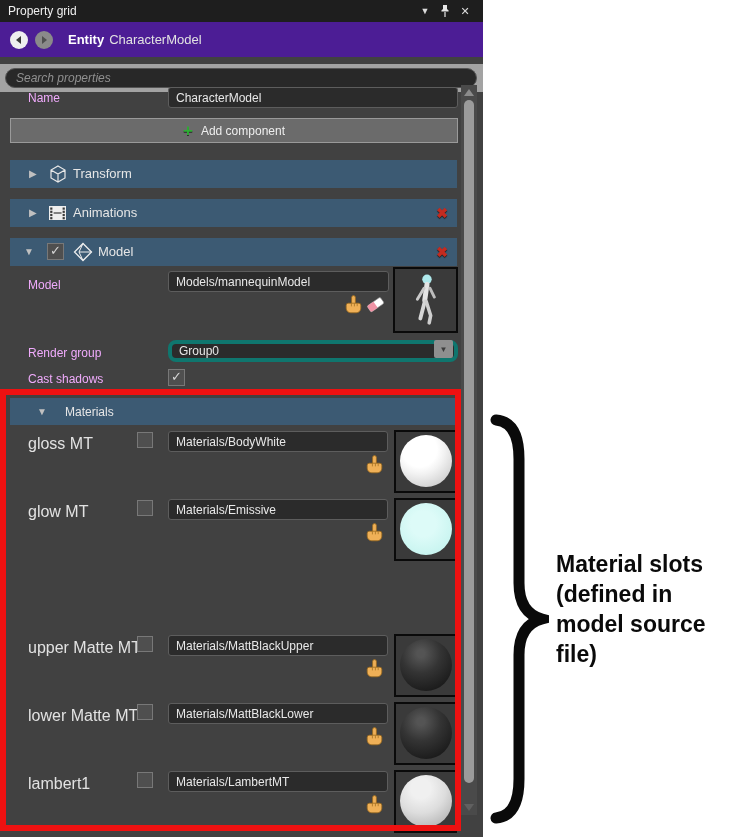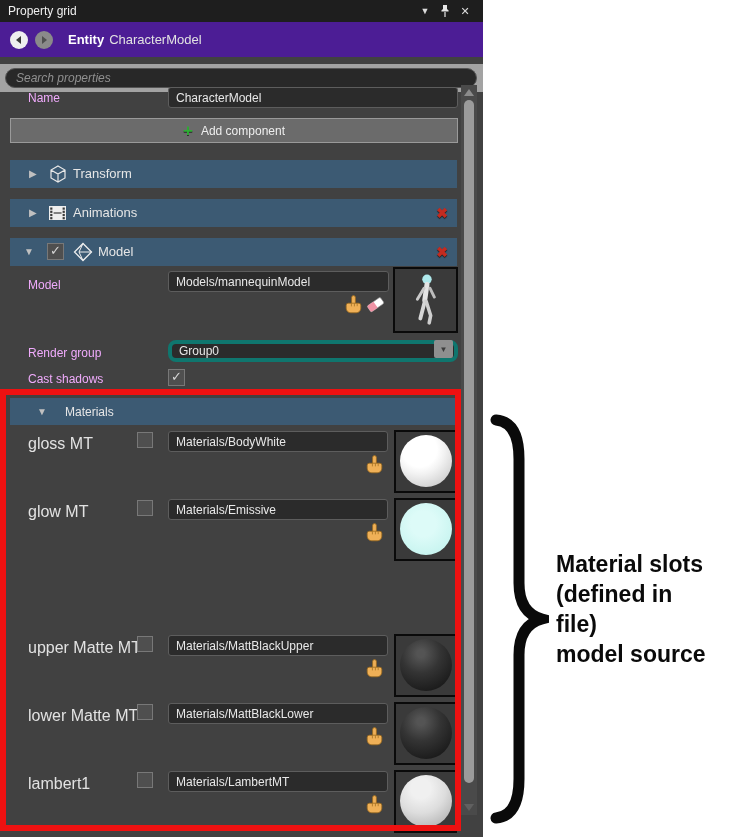--- a/index.html
+++ b/index.html
@@ -310,16 +310,16 @@
 
   <div class="red-rect"></div>
 
   <svg class="brace" width="62" height="412" viewBox="0 0 62 412">
     <path d="M9,7 Q32,9 32,46 L32,170 Q32,200 55,206 Q32,212 32,242 L32,366 Q32,403 9,405" fill="none" stroke="#0a0a0a" stroke-width="11" stroke-linecap="round"></path>
   </svg>
 
   <div class="ann-text">
     <div>Material slots</div>
     <div>(defined in</div>
+    <div>model source</div>
     <div>file)</div>
-    <div>model source</div>
   </div>
 </div>
 
 </body></html>

